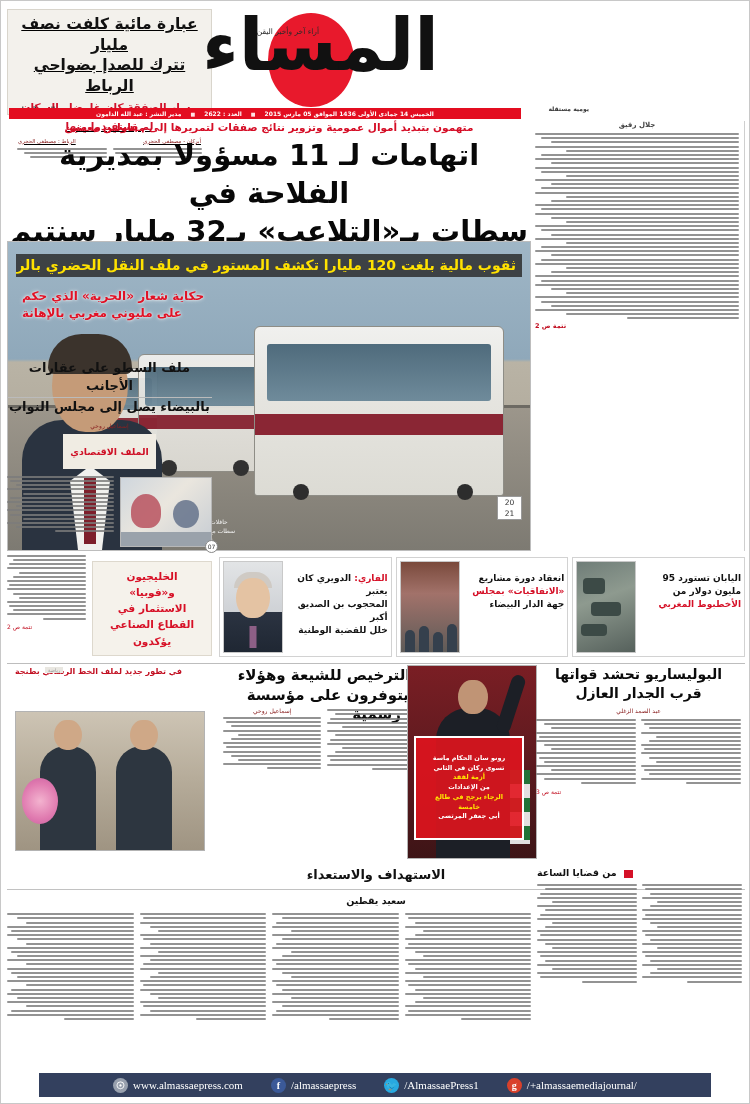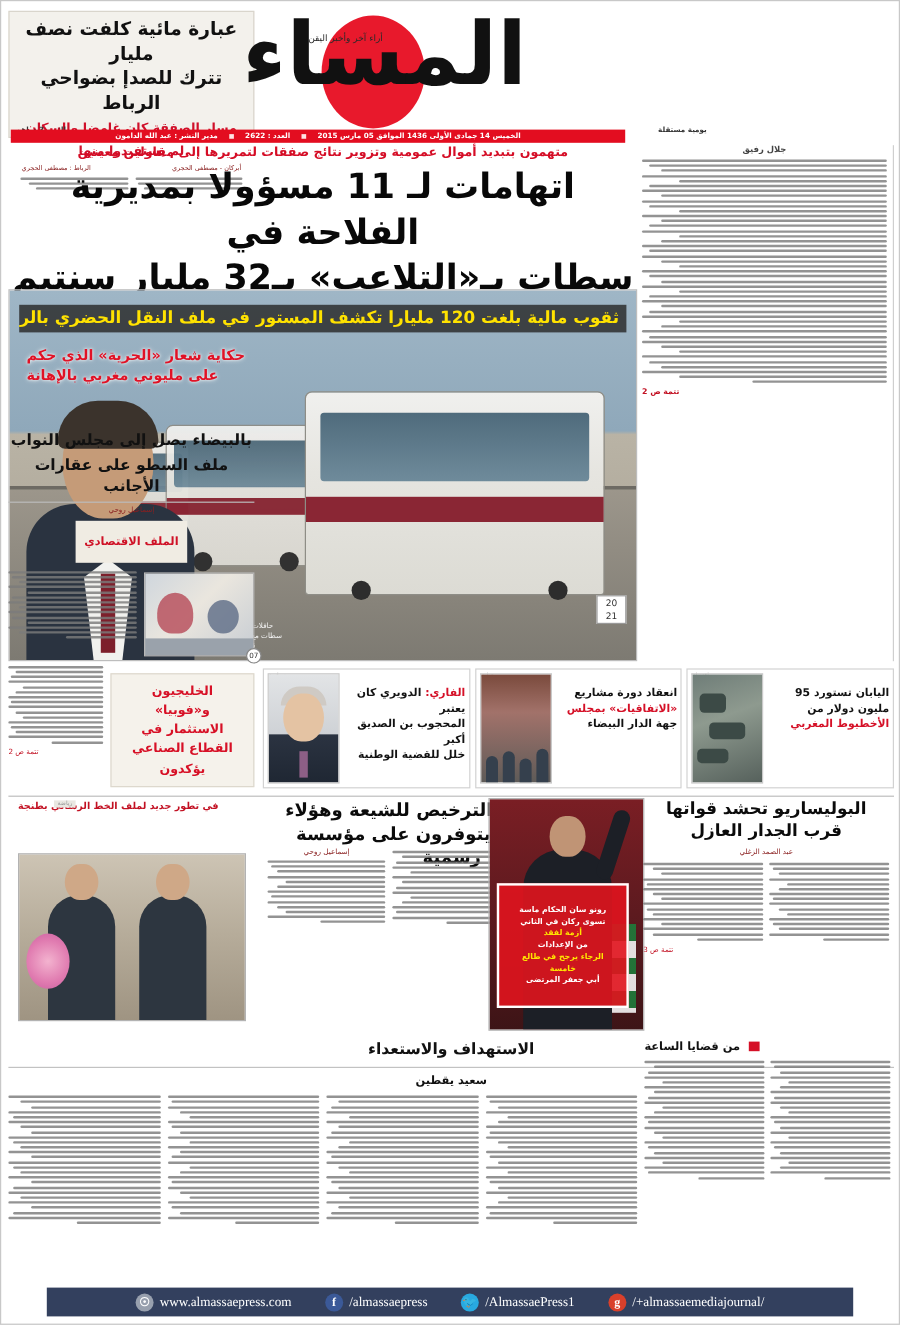--- a/index.html
+++ b/index.html
@@ -28,21 +28,21 @@
   .fauxline.short{ width:55%; }
 
   
   #topstrip{ position:absolute; inset:0 0 auto 0; height:118px; }
 
   
   #teaser{
     position:absolute; right:auto; left:6px; top:8px;
     width:205px; height:106px;
     background:#f3f1ec; border:1px solid #d9d5cc;
-    padding:4px 6px; text-align:center;
+    padding:4px 6px; text-align:center;text-decoration:underline;
   }
   #teaser .hl{
     font-size:15.5px; font-weight:bold; color:#111; line-height:1.33;
     letter-spacing:-.2px;
   }
   #teaser .sub{
     font-size:10.5px; font-weight:bold; color:#d0102a; line-height:1.35;
     margin-top:4px;
   }
   #teaser .byline{
@@ -536,22 +536,22 @@
         <div class="fauxline s3"></div>
         <div class="fauxline s2"></div>
       <div class="fauxline s1"></div>
         <div class="fauxline s4"></div>
         <div class="fauxline short"></div>
     </div>
     <div class="more">تتمة ص 2</div>
   </div>
 
   <div id="leftSide">
+    <div class="hd">ملف السطو على عقارات الأجانب</div>
     <div class="hd" style="border:0">بالبيضاء يصل إلى مجلس النواب</div>
-    <div class="hd">ملف السطو على عقارات الأجانب</div>
     <div class="byline">إسماعيل روحي</div>
     <div style="text-align:center">
       <span id="econTag">الملف الاقتصادي</span>
     </div>
     <div style="display:flex; gap:6px; margin-top:3px;">
       <div style="position:relative">
         <div id="econBox">
           <div class="blob1"></div>
           <div class="blob2"></div>
           <div class="floor"></div>

